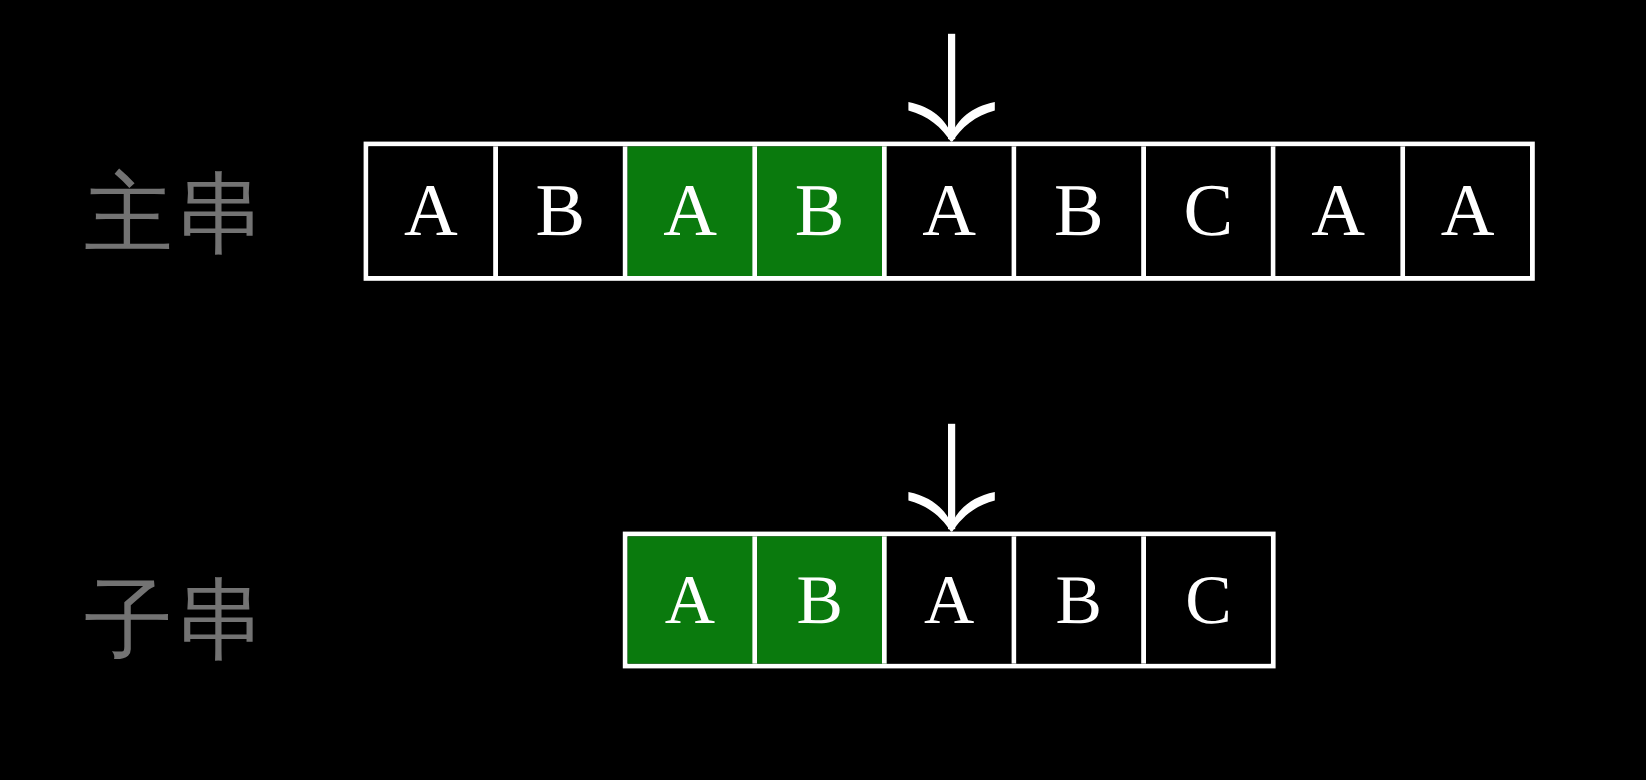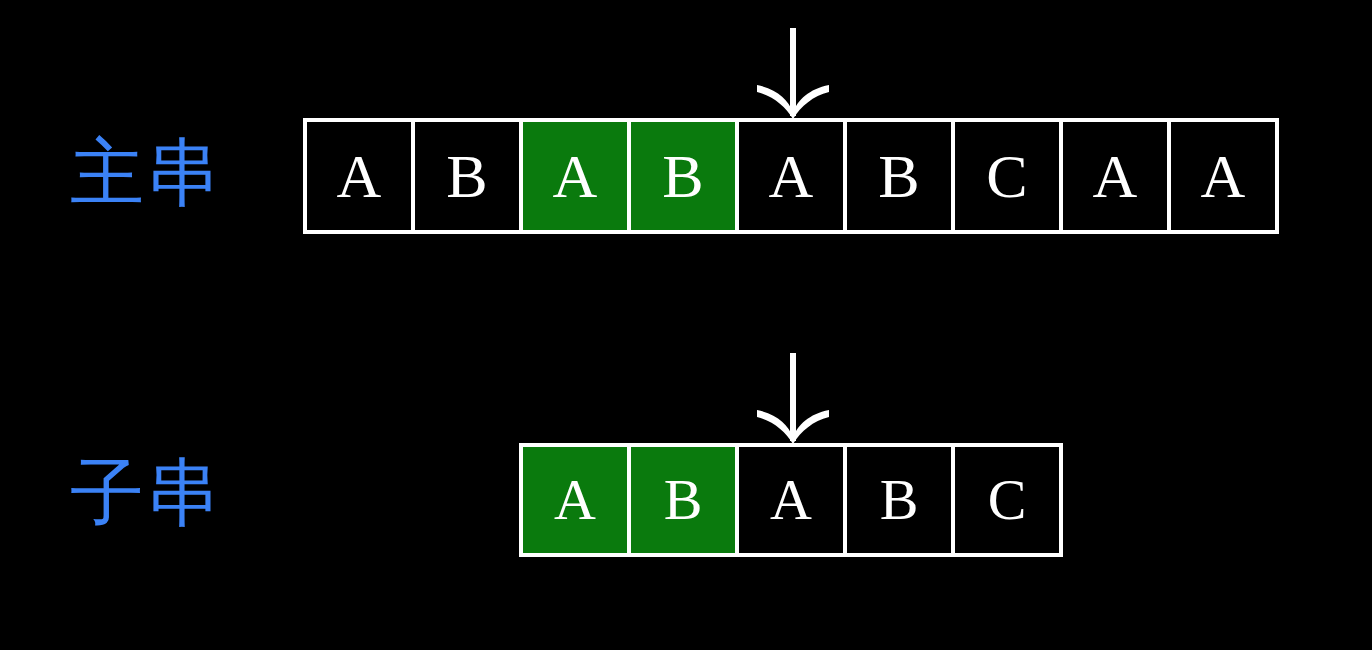--- a/index.html
+++ b/index.html
@@ -17,30 +17,30 @@
 
   .canvas {
     position: absolute;
     inset: 0;
     background: #000000;
   }
 
   
   .row-label {
     position: absolute;
-    color: #3b82f6;
-    font-family: Liberation Mono, monospace;
+    color: #737373;
+    font-family: Liberation Sans, sans-serif;
     font-size: 74px;
     line-height: 1;
     letter-spacing: 2px;
     white-space: nowrap;
     font-weight: 400;
   }
   #label-main   { left: 70px; top: 141px; }
-  #label-sub    { left: 70px; top: 461px; text-align: right; }
+  #label-sub    { left: 70px; top: 480px; text-align: right; }
 
   
   .strip {
     position: absolute;
     display: flex;
     box-sizing: border-box;
     border: 4px solid #ffffff;
     background: #000000;
   }
   #strip-main {

